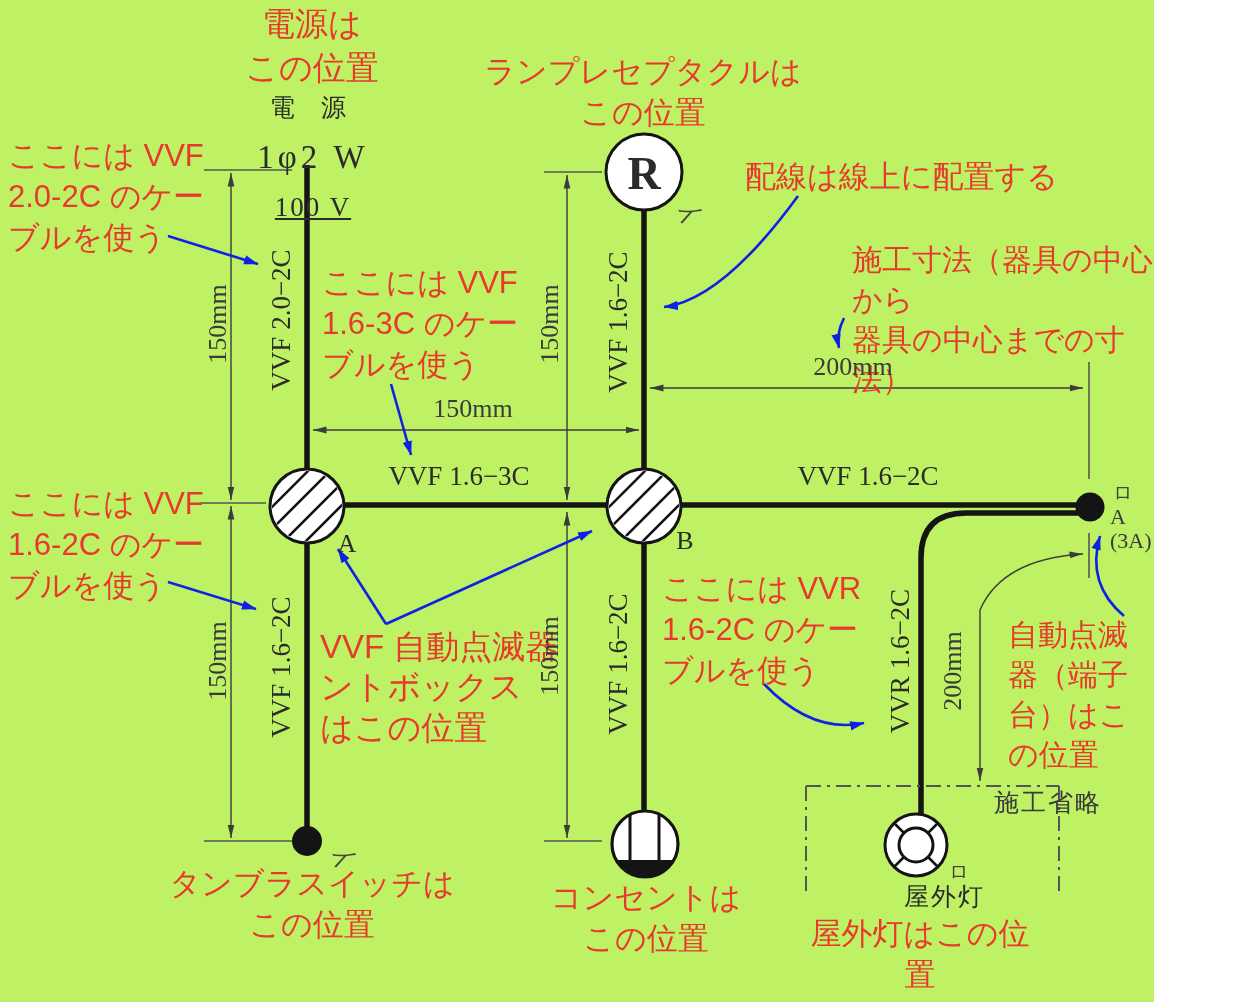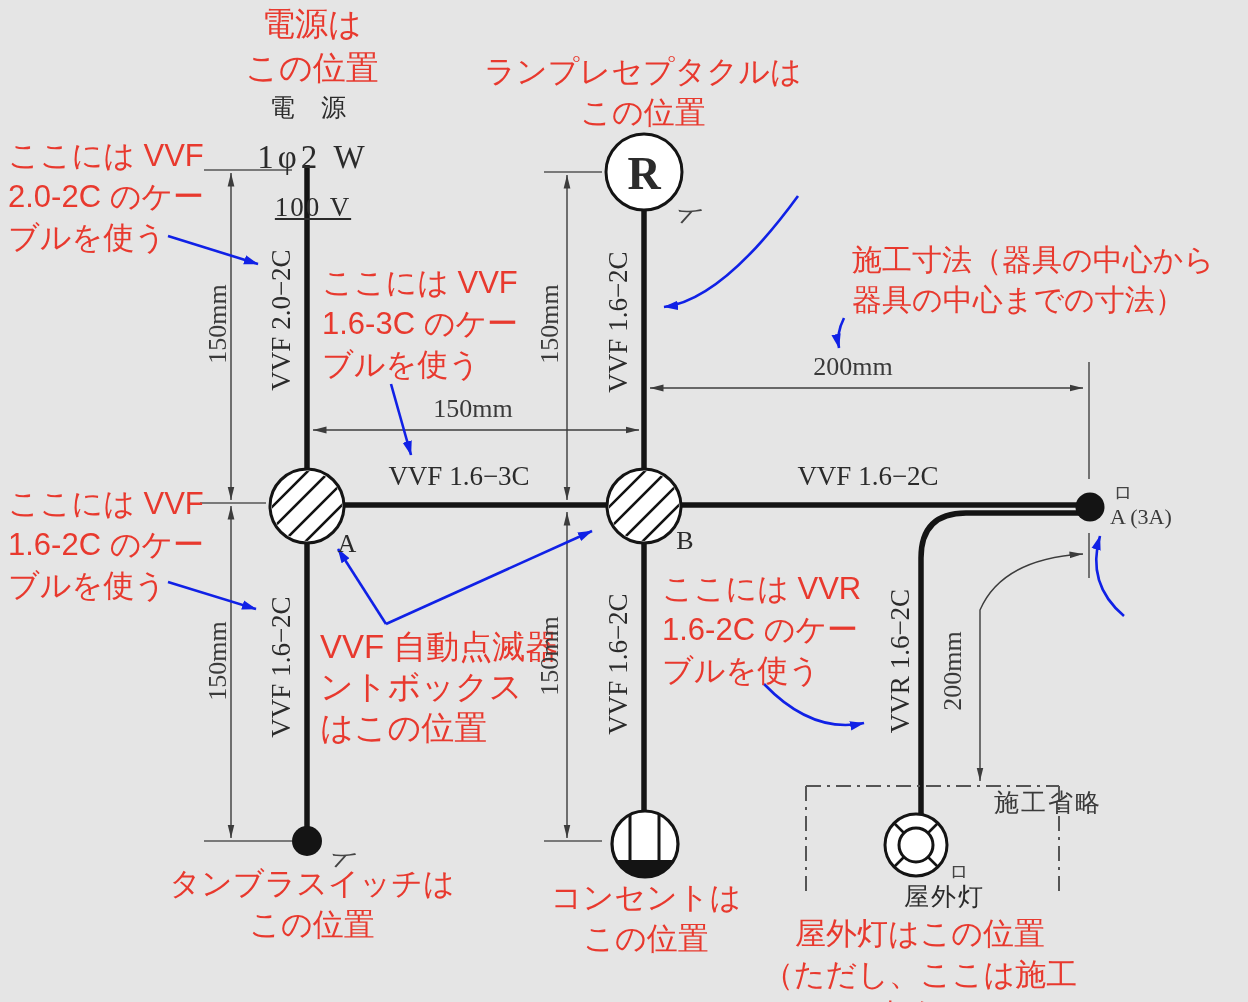--- a/index.html
+++ b/index.html
@@ -1,16 +1,16 @@
 <!DOCTYPE html>
 <html><head>
 <meta charset="utf-8">
 <style>
   html,body{margin:0;padding:0;background:#fff;}
-  #stage{position:relative;width:1248px;height:1002px;background:#e5e5e5;overflow:hidden;
+  #stage{position:relative;width:1154px;height:1002px;background:#bef264;overflow:hidden;
          font-family:"Liberation Sans",sans-serif;}
   #lines{position:absolute;left:0;top:0;width:1248px;height:1002px;}
   .txt{position:absolute;white-space:pre-line;line-height:1.33;}
   .red{color:#e8392e;font-family:"Liberation Sans",sans-serif;font-size:31px;}
   .blk{color:#2b2b2b;font-family:"Liberation Serif",serif;line-height:1.1;}
   .c{transform:translateX(-50%);text-align:center;}
   .cc{transform:translate(-50%,-50%);text-align:center;white-space:nowrap;line-height:1;}
   .rot{transform:translate(-50%,-50%) rotate(-90deg);white-space:nowrap;line-height:1;}
   .ital{font-style:italic;transform:translate(-50%,-50%) rotate(28deg);}
 </style>
@@ -119,31 +119,34 @@
   <div class="txt red c" style="left:312px;top:2px;font-size:33px;">電源は
 この位置</div>
   <div class="txt red c" style="left:643px;top:51px;">ランプレセプタクルは
 この位置</div>
   <div class="txt red" style="left:8px;top:135px;">ここには VVF
 2.0-2C のケー
 ブルを使う</div>
   <div class="txt red" style="left:322px;top:262px;">ここには VVF
 1.6-3C のケー
 ブルを使う</div>
+  <div class="txt red" style="left:745px;top:156px;">配線は線上に配置する</div>
   <div class="txt red" style="left:852px;top:240px;font-size:30px;">施工寸法（器具の中心から
 器具の中心までの寸法）</div>
   <div class="txt red" style="left:8px;top:483px;">ここには VVF
 1.6-2C のケー
 ブルを使う</div>
   <div class="txt red" style="left:320px;top:627px;font-size:33px;line-height:1.22;">VVF 自動点滅器
 ントボックス
 はこの位置</div>
   <div class="txt red" style="left:662px;top:568px;">ここには VVR
 1.6-2C のケー
 ブルを使う</div>
+  <div class="txt red" style="left:1008px;top:615px;font-size:30px;">自動点滅器（端子
+台）はこの位置</div>
   <div class="txt red c" style="left:312px;top:863px;">タンブラスイッチは
 この位置</div>
   <div class="txt red c" style="left:646px;top:877px;">コンセントは
 この位置</div>
   <div class="txt red c" style="left:920px;top:913px;">屋外灯はこの位置
 （ただし、ここは施工省略）</div>
 
   <div class="txt blk c" style="left:313px;top:76px;">
     <div style="font-size:25px;letter-spacing:10px;text-align:center;">電 源</div>
     <div style="font-size:33px;letter-spacing:4px;">1φ2 W</div>

